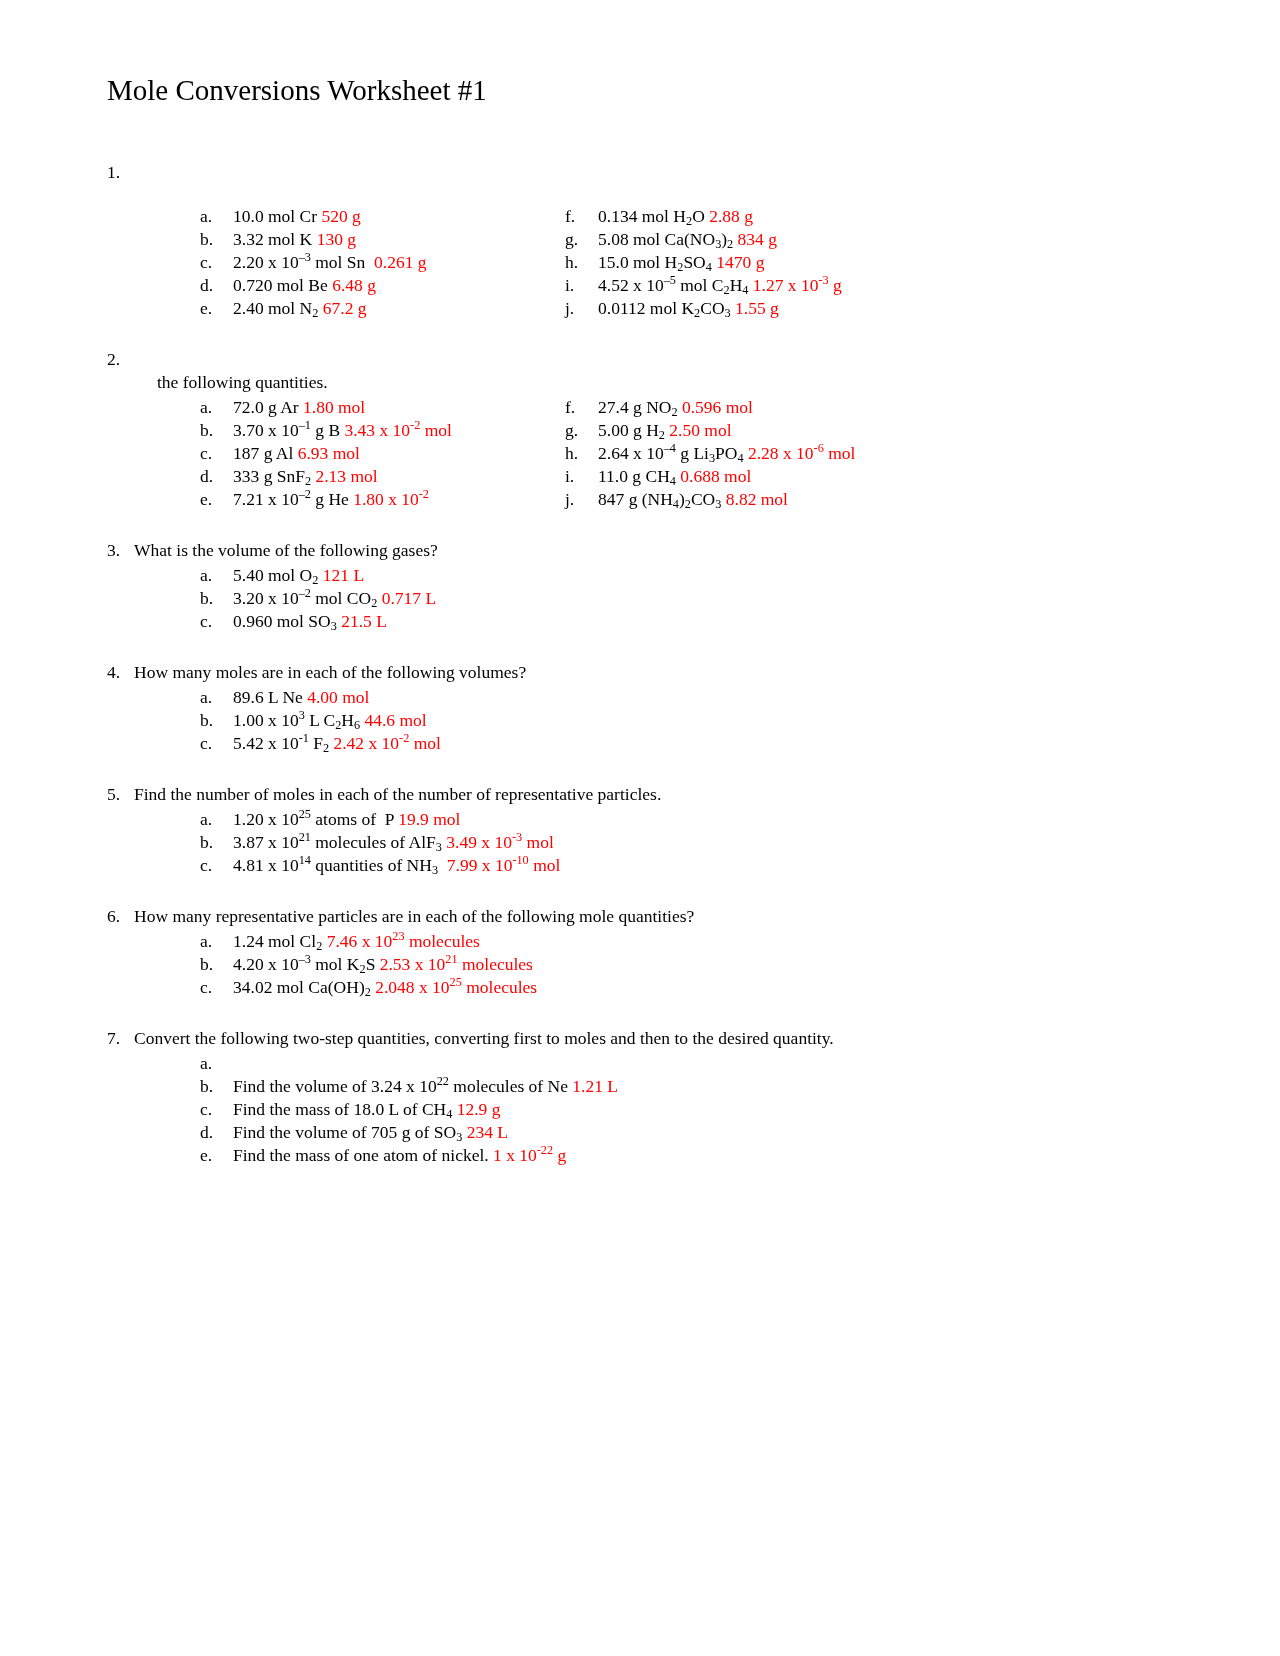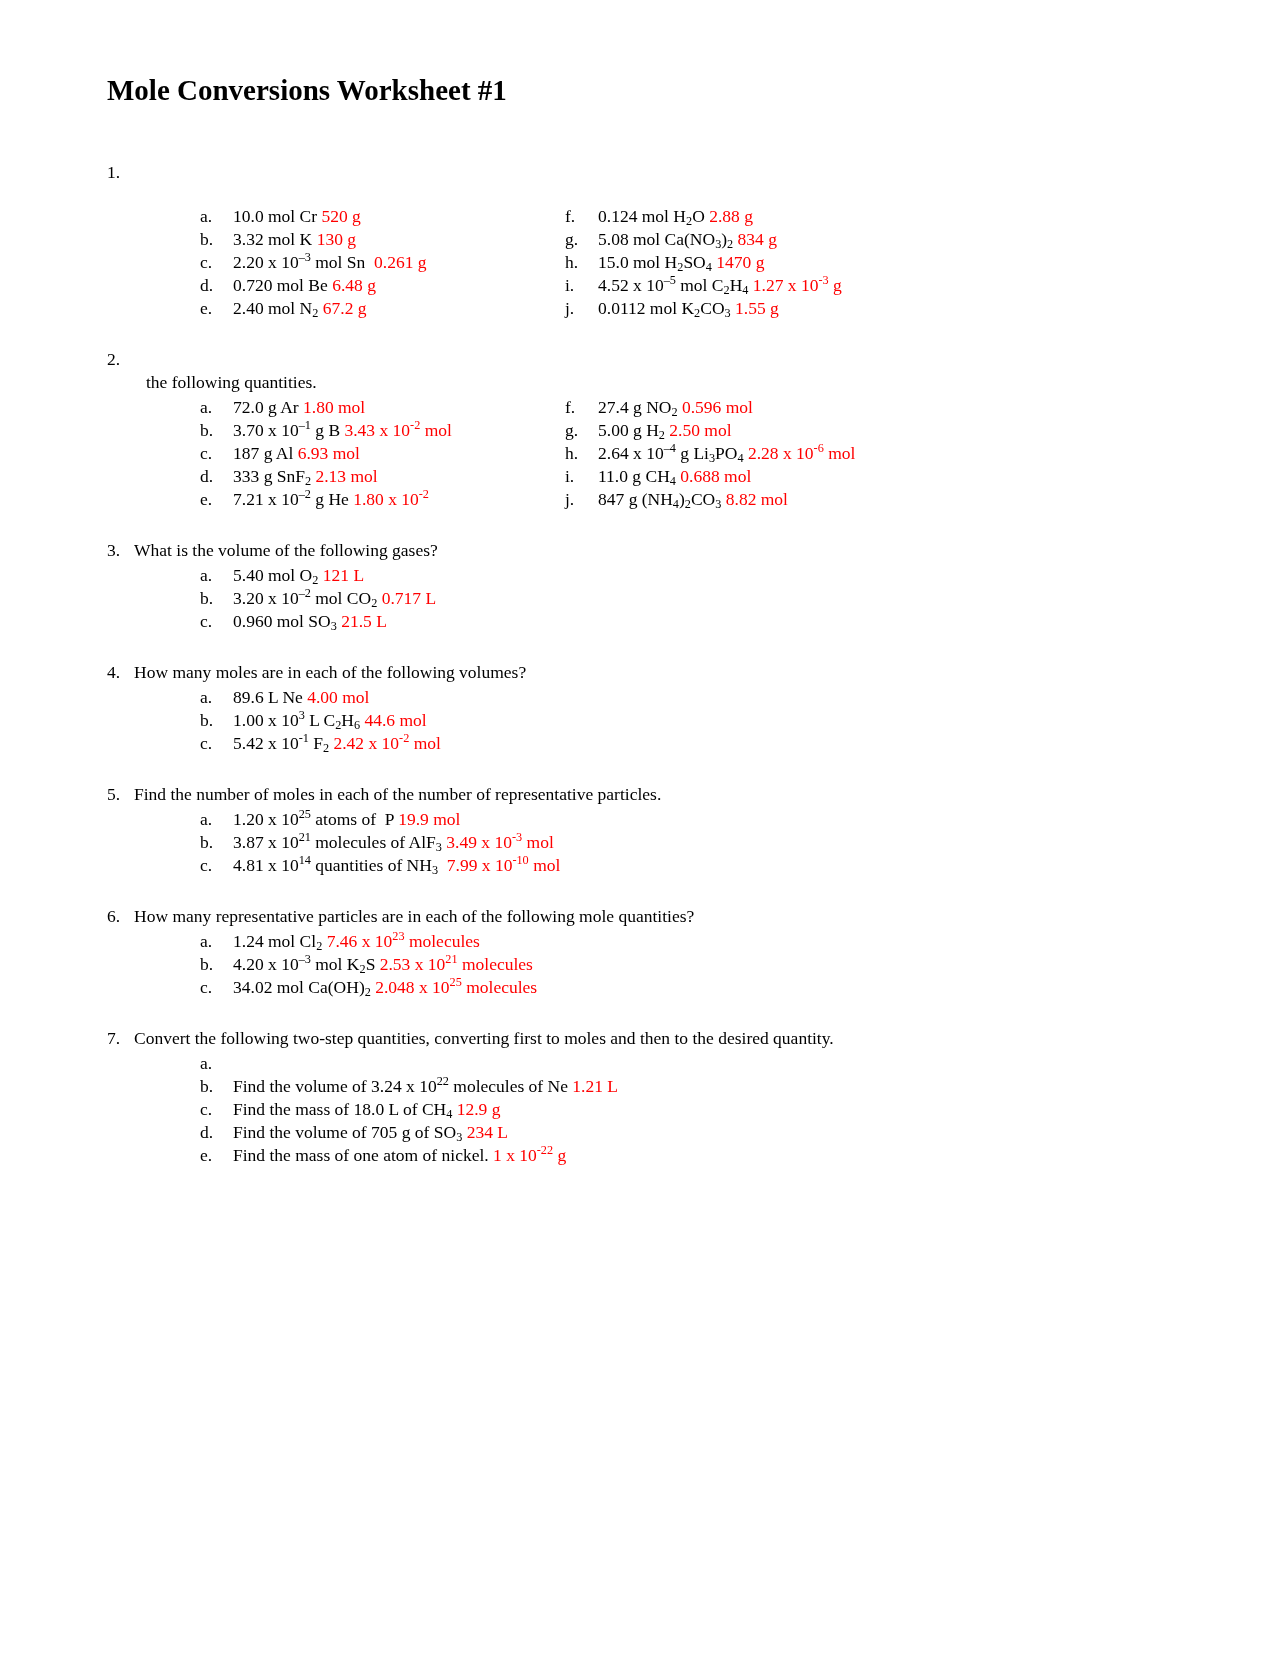--- a/index.html
+++ b/index.html
@@ -8,28 +8,28 @@
     box-sizing:border-box;
     width:1280px; height:1656px;
     padding:74px 70px 40px 107px;
     font-family:"Liberation Serif", serif;
     font-size:17.5px;
     color:#000000;
     background:#ffffff;
   }
   .title {
     font-size:29px;
-    font-weight:bold;
+    font-weight:normal;
     margin:0 0 54px 0;
     font-family:"Liberation Serif", serif;
   }
   .q { margin-bottom:28px; }
   .q-head { display:flex; line-height:23px; }
   .q-num { flex:none; width:27px; }
-  .q-cont { line-height:23px; margin-left:39px; }
+  .q-cont { line-height:23px; margin-left:50px; }
   .items { margin-left:93px; margin-top:2px; }
   .items.gap { margin-top:21px; }
   .cols { display:flex; }
   .cols .col:first-child { width:365px; flex:none; }
   .row { display:flex; line-height:23px; }
   .lbl { flex:none; width:33px; }
   .content { white-space:pre-wrap; }
   sup, sub { font-size:70%; line-height:0; vertical-align:baseline; position:relative; }
   sup { top:-0.55em; }
   sub { top:0.28em; }
@@ -64,21 +64,21 @@
               <span class="content"><span>0.720 mol Be </span><span class="ans">6.48 g</span></span>
             </div>
             <div class="row">
               <span class="lbl">e.</span>
               <span class="content"><span>2.40 mol N</span><sub>2</sub><span> </span><span class="ans">67.2 g</span></span>
             </div>
           </div>
           <div class="col">
             <div class="row">
               <span class="lbl">f.</span>
-              <span class="content"><span>0.124 mol H</span><sub>2</sub><span>O </span><span class="ans">2.88 g</span></span>
+              <span class="content"><span>0.134 mol H</span><sub>2</sub><span>O </span><span class="ans">2.88 g</span></span>
             </div>
             <div class="row">
               <span class="lbl">g.</span>
               <span class="content"><span>5.08 mol Ca(NO</span><sub>3</sub><span>)</span><sub>2</sub><span> </span><span class="ans">834 g</span></span>
             </div>
             <div class="row">
               <span class="lbl">h.</span>
               <span class="content"><span>15.0 mol H</span><sub>2</sub><span>SO</span><sub>4</sub><span> </span><span class="ans">1470 g</span></span>
             </div>
             <div class="row">

